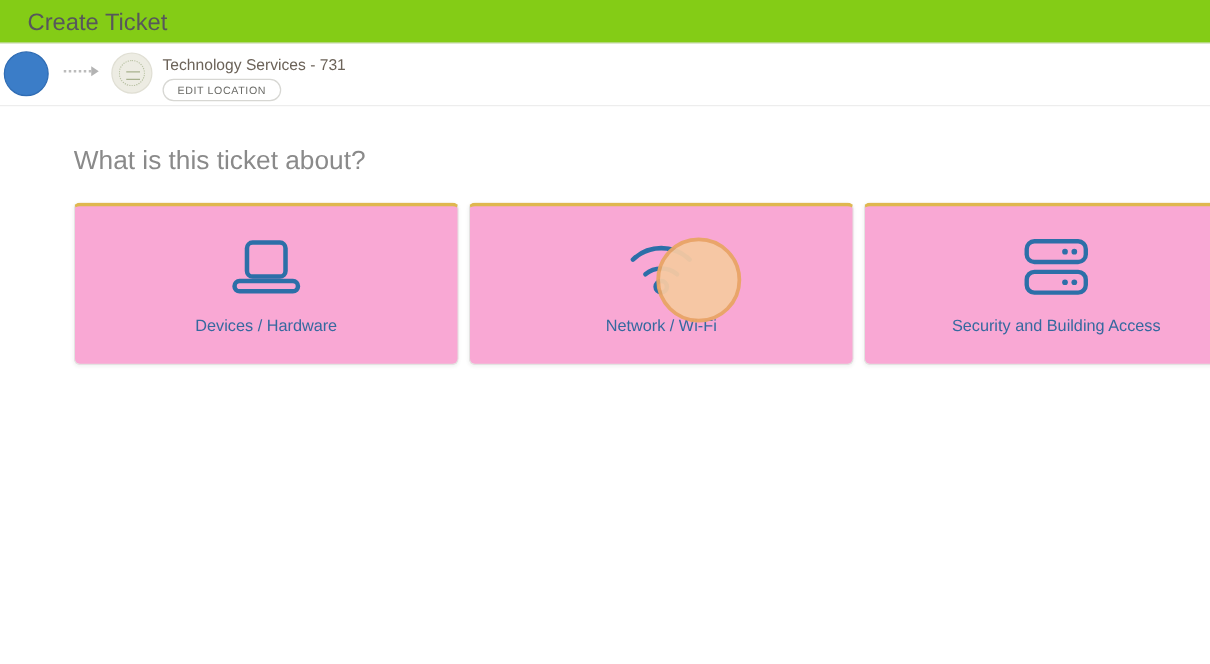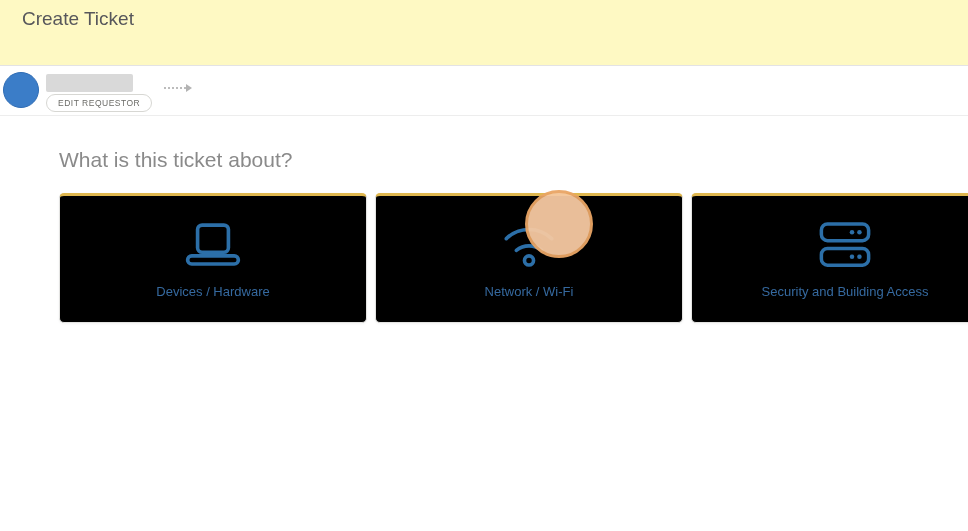--- a/index.html
+++ b/index.html
@@ -6,22 +6,22 @@
   html, body { width: 968px; height: 531px; }
   body {
     font-family: "Liberation Sans", sans-serif;
     background: #ffffff;
     position: relative;
     overflow: hidden;
   }
 
   
   .app-header {
-    height: 66px;
-    background: #fef9c3;
+    height: 35px;
+    background: #84cc16;
     border-bottom: 1px solid #e3e3e5;
     padding: 8px 0 0 22px;
   }
   .app-title {
     font-size: 19px;
     color: #57575b;
     font-weight: 400;
   }
 
   
@@ -124,21 +124,21 @@
     margin-top: 21px;
     width: 940px;
     display: flex;
     flex-wrap: wrap;
     column-gap: 8px;
     row-gap: 7px;
   }
   .card {
     width: 308px;
     height: 130px;
-    background: #000000;
+    background: #f9a8d4;
     border: 1px solid #e3e3e1;
     border-top-width: 3px;
     border-radius: 5px;
     box-shadow: 0 1px 3px rgba(0,0,0,0.05);
     display: flex;
     flex-direction: column;
     align-items: center;
     justify-content: center;
     cursor: pointer;
   }
@@ -174,30 +174,33 @@
 </head>
 <body>
 
 <div class="app-header">
   <div class="app-title">Create Ticket</div>
 </div>
 
 <div class="req-bar">
   <div class="avatar"></div>
 
-  <div class="req-group">
-    <div class="redacted-name"></div>
-    <button class="pill-btn">EDIT REQUESTOR</button>
-  </div>
 
   <div class="flow-arrow">
     <span class="dots"></span>
       <span class="head"></span>
   </div>
 
+  <div class="loc-group">
+    <div class="loc-logo"></div>
+    <div class="loc-text-col">
+      <div class="loc-name">Technology Services - 731</div>
+      <button class="pill-btn">EDIT LOCATION</button>
+    </div>
+  </div>
 </div>
 
 <div class="main">
   <div class="question">What is this ticket about?</div>
 
   <div class="cards">
 
     <div class="card" style="border-top-color: rgb(223, 183, 79);">
       <div class="icon-wrap">
         <svg width="58" height="48" viewBox="0 0 64 52">

